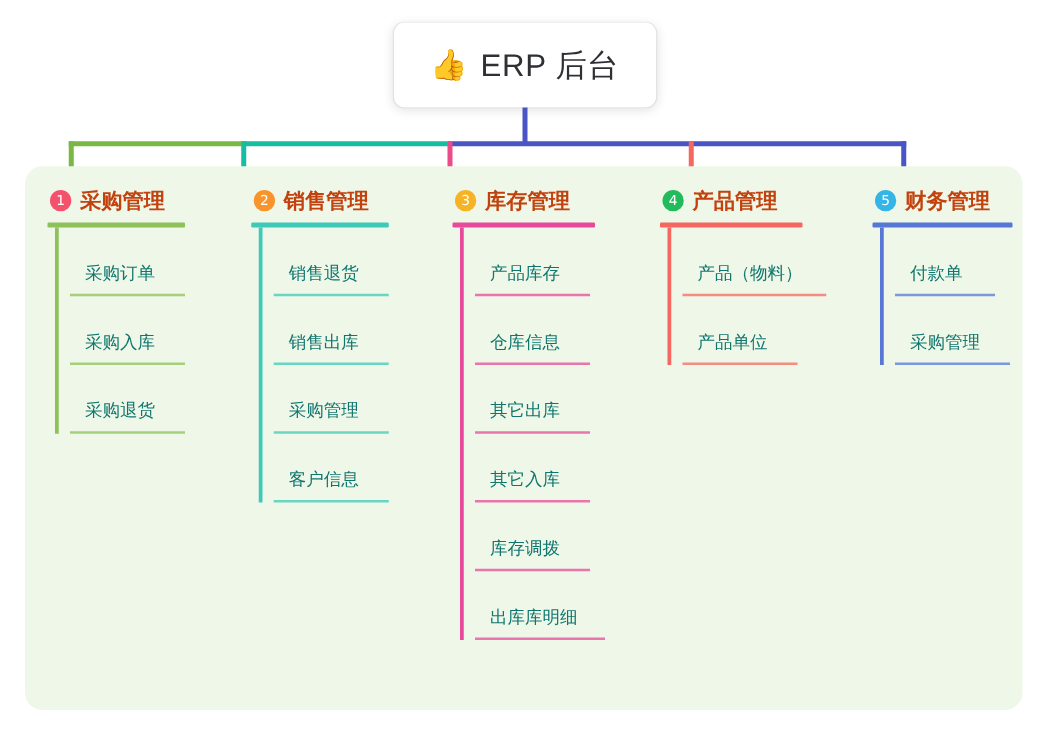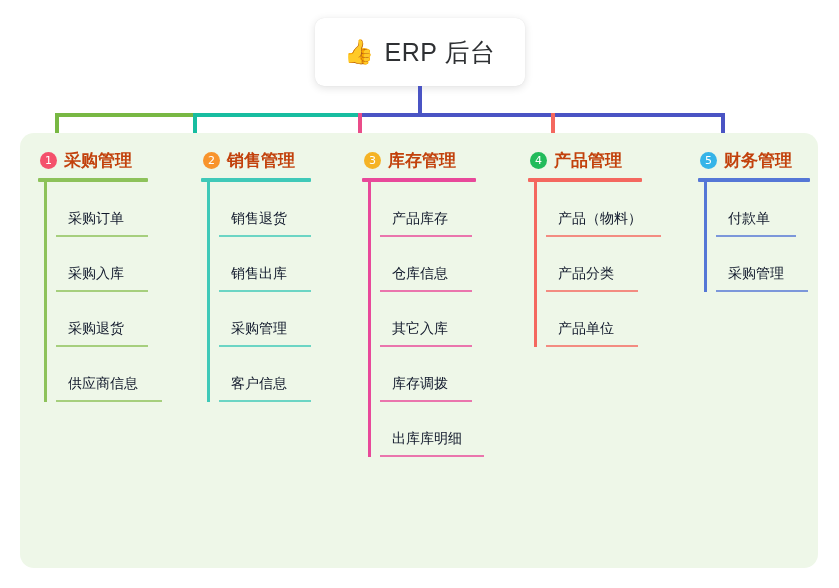--- a/index.html
+++ b/index.html
@@ -127,21 +127,21 @@
   .leaf {
     position: relative;
     height: 55px;
     box-sizing: border-box;
   }
   .leaf-label {
     position: absolute;
     left: 12px;
     bottom: 9px;
     font-size: 14px;
-    color: #0f172a;
+    color: #0f766e;
     white-space: nowrap;
   }
   .leaf-underline {
     position: absolute;
     left: 0;
     bottom: 0;
     height: 2px;
   }
 </style>
 </head>
@@ -178,24 +178,20 @@
           <div class="leaf-underline" style="width: 92px; background: rgb(141, 194, 90); opacity: 0.75;"></div>
         </div>
         <div class="leaf">
           <span class="leaf-label">采购入库</span>
           <div class="leaf-underline" style="width: 92px; background: rgb(141, 194, 90); opacity: 0.75;"></div>
         </div>
         <div class="leaf">
           <span class="leaf-label">采购退货</span>
           <div class="leaf-underline" style="width: 92px; background: rgb(141, 194, 90); opacity: 0.75;"></div>
         </div>
-        <div class="leaf">
-          <span class="leaf-label">供应商信息</span>
-          <div class="leaf-underline" style="width: 106px; background: rgb(141, 194, 90); opacity: 0.75;"></div>
-        </div>
       </div>
     </div>
     <div class="column" style="left: 181px; top: 14px;">
       <div class="col-header">
         <span class="badge" style="background: rgb(248, 148, 44);">2</span>
         <span class="col-title">销售管理</span>
       </div>
       <div class="col-underline" style="width: 110px; background: rgb(63, 201, 184);"></div>
       <div class="col-body">
         <div class="spine" style="background: rgb(63, 201, 184);"></div>
@@ -227,20 +223,24 @@
         <div class="spine" style="background: rgb(232, 73, 154);"></div>
         <div class="leaf">
           <span class="leaf-label">产品库存</span>
           <div class="leaf-underline" style="width: 92px; background: rgb(232, 73, 154); opacity: 0.75;"></div>
         </div>
         <div class="leaf">
           <span class="leaf-label">仓库信息</span>
           <div class="leaf-underline" style="width: 92px; background: rgb(232, 73, 154); opacity: 0.75;"></div>
         </div>
         <div class="leaf">
+          <span class="leaf-label">其它出库</span>
+          <div class="leaf-underline" style="width: 92px; background: rgb(232, 73, 154); opacity: 0.75;"></div>
+        </div>
+        <div class="leaf">
           <span class="leaf-label">其它入库</span>
           <div class="leaf-underline" style="width: 92px; background: rgb(232, 73, 154); opacity: 0.75;"></div>
         </div>
         <div class="leaf">
           <span class="leaf-label">库存调拨</span>
           <div class="leaf-underline" style="width: 92px; background: rgb(232, 73, 154); opacity: 0.75;"></div>
         </div>
         <div class="leaf">
           <span class="leaf-label">出库库明细</span>
           <div class="leaf-underline" style="width: 104px; background: rgb(232, 73, 154); opacity: 0.75;"></div>
@@ -253,24 +253,20 @@
         <span class="col-title">产品管理</span>
       </div>
       <div class="col-underline" style="width: 114px; background: rgb(244, 104, 95);"></div>
       <div class="col-body">
         <div class="spine" style="background: rgb(244, 104, 95);"></div>
         <div class="leaf">
           <span class="leaf-label">产品（物料）</span>
           <div class="leaf-underline" style="width: 115px; background: rgb(244, 104, 95); opacity: 0.75;"></div>
         </div>
         <div class="leaf">
-          <span class="leaf-label">产品分类</span>
-          <div class="leaf-underline" style="width: 92px; background: rgb(244, 104, 95); opacity: 0.75;"></div>
-        </div>
-        <div class="leaf">
           <span class="leaf-label">产品单位</span>
           <div class="leaf-underline" style="width: 92px; background: rgb(244, 104, 95); opacity: 0.75;"></div>
         </div>
       </div>
     </div>
     <div class="column" style="left: 678px; top: 14px;">
       <div class="col-header">
         <span class="badge" style="background: rgb(53, 180, 232);">5</span>
         <span class="col-title">财务管理</span>
       </div>

